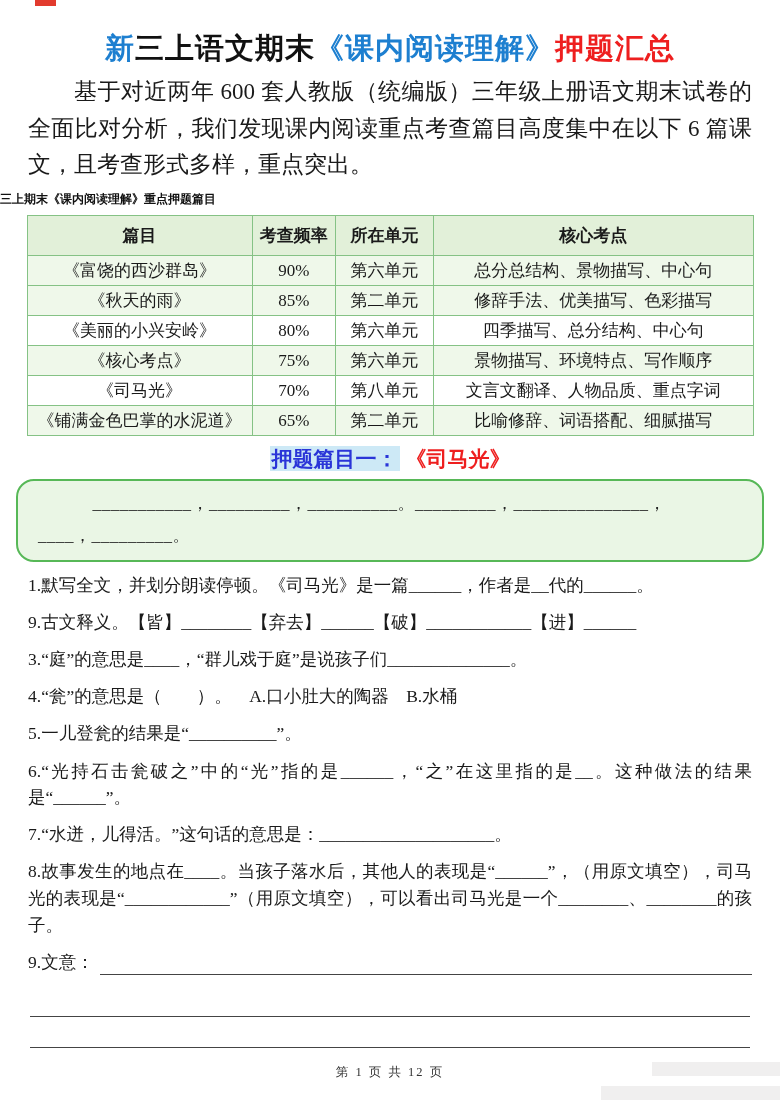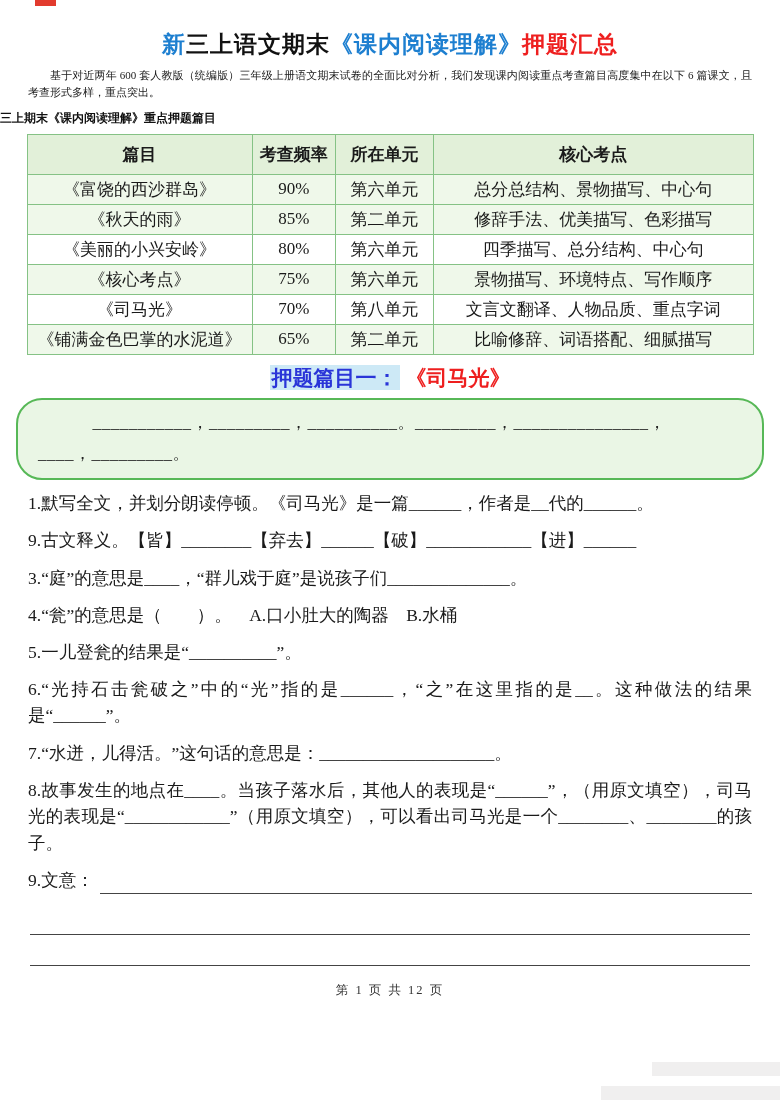--- a/index.html
+++ b/index.html
@@ -14,31 +14,31 @@
   
   .red-mark{position:absolute;left:35px;top:0;width:21px;height:6px;background:#e23b2e;}
   .gray-bar-1{position:absolute;left:652px;top:1062px;width:128px;height:14px;background:#f0efef;}
   .gray-bar-2{position:absolute;left:601px;top:1086px;width:179px;height:14px;background:#f0efef;}
 
   .title{
     margin:30px 10px 8px;
     text-align:center;
     font-family:"Liberation Sans","DejaVu Sans",sans-serif;
     font-weight:900;
-    font-size:23px;
+    font-size:29px;
     letter-spacing:1px;
     line-height:1.25;
   }
   .title .blue{color:#1d7fd0;}
   .title .black{color:#111;}
   .title .red{color:#ee1f1f;}
 
   .intro{
     margin:6px 28px 8px;
-    font-size:11px;
+    font-size:23px;
     line-height:1.58;
     text-indent:2em;
     text-align:justify;
   }
 
   .table-title{
     margin:2px 0 7px;
     text-align:left;
     font-family:"Liberation Sans","DejaVu Sans",sans-serif;
     font-weight:800;
@@ -80,21 +80,21 @@
     font-family:"Liberation Sans","DejaVu Sans",sans-serif;
     font-weight:900;
     font-size:21px;
   }
   .sec-label{color:#2a35d8;background:#cde9f6;padding:1px 2px;margin-top:36px;}
   .sec-book{color:#ee1f1f;margin-left:6px;}
 
   .recite-box{
     margin:2px 16px 10px;
     border:2.5px solid #57b857;
-    border-radius:26px;
+    border-radius:18px;
     background:#eaf6e5;
     padding:7px 20px 9px;
     font-size:17px;
     line-height:1.85;
     color:#222;
     letter-spacing:.5px;
   }
   .box-line.indent{text-indent:3.2em;}
 
   .questions{margin:8px 28px 0;}

